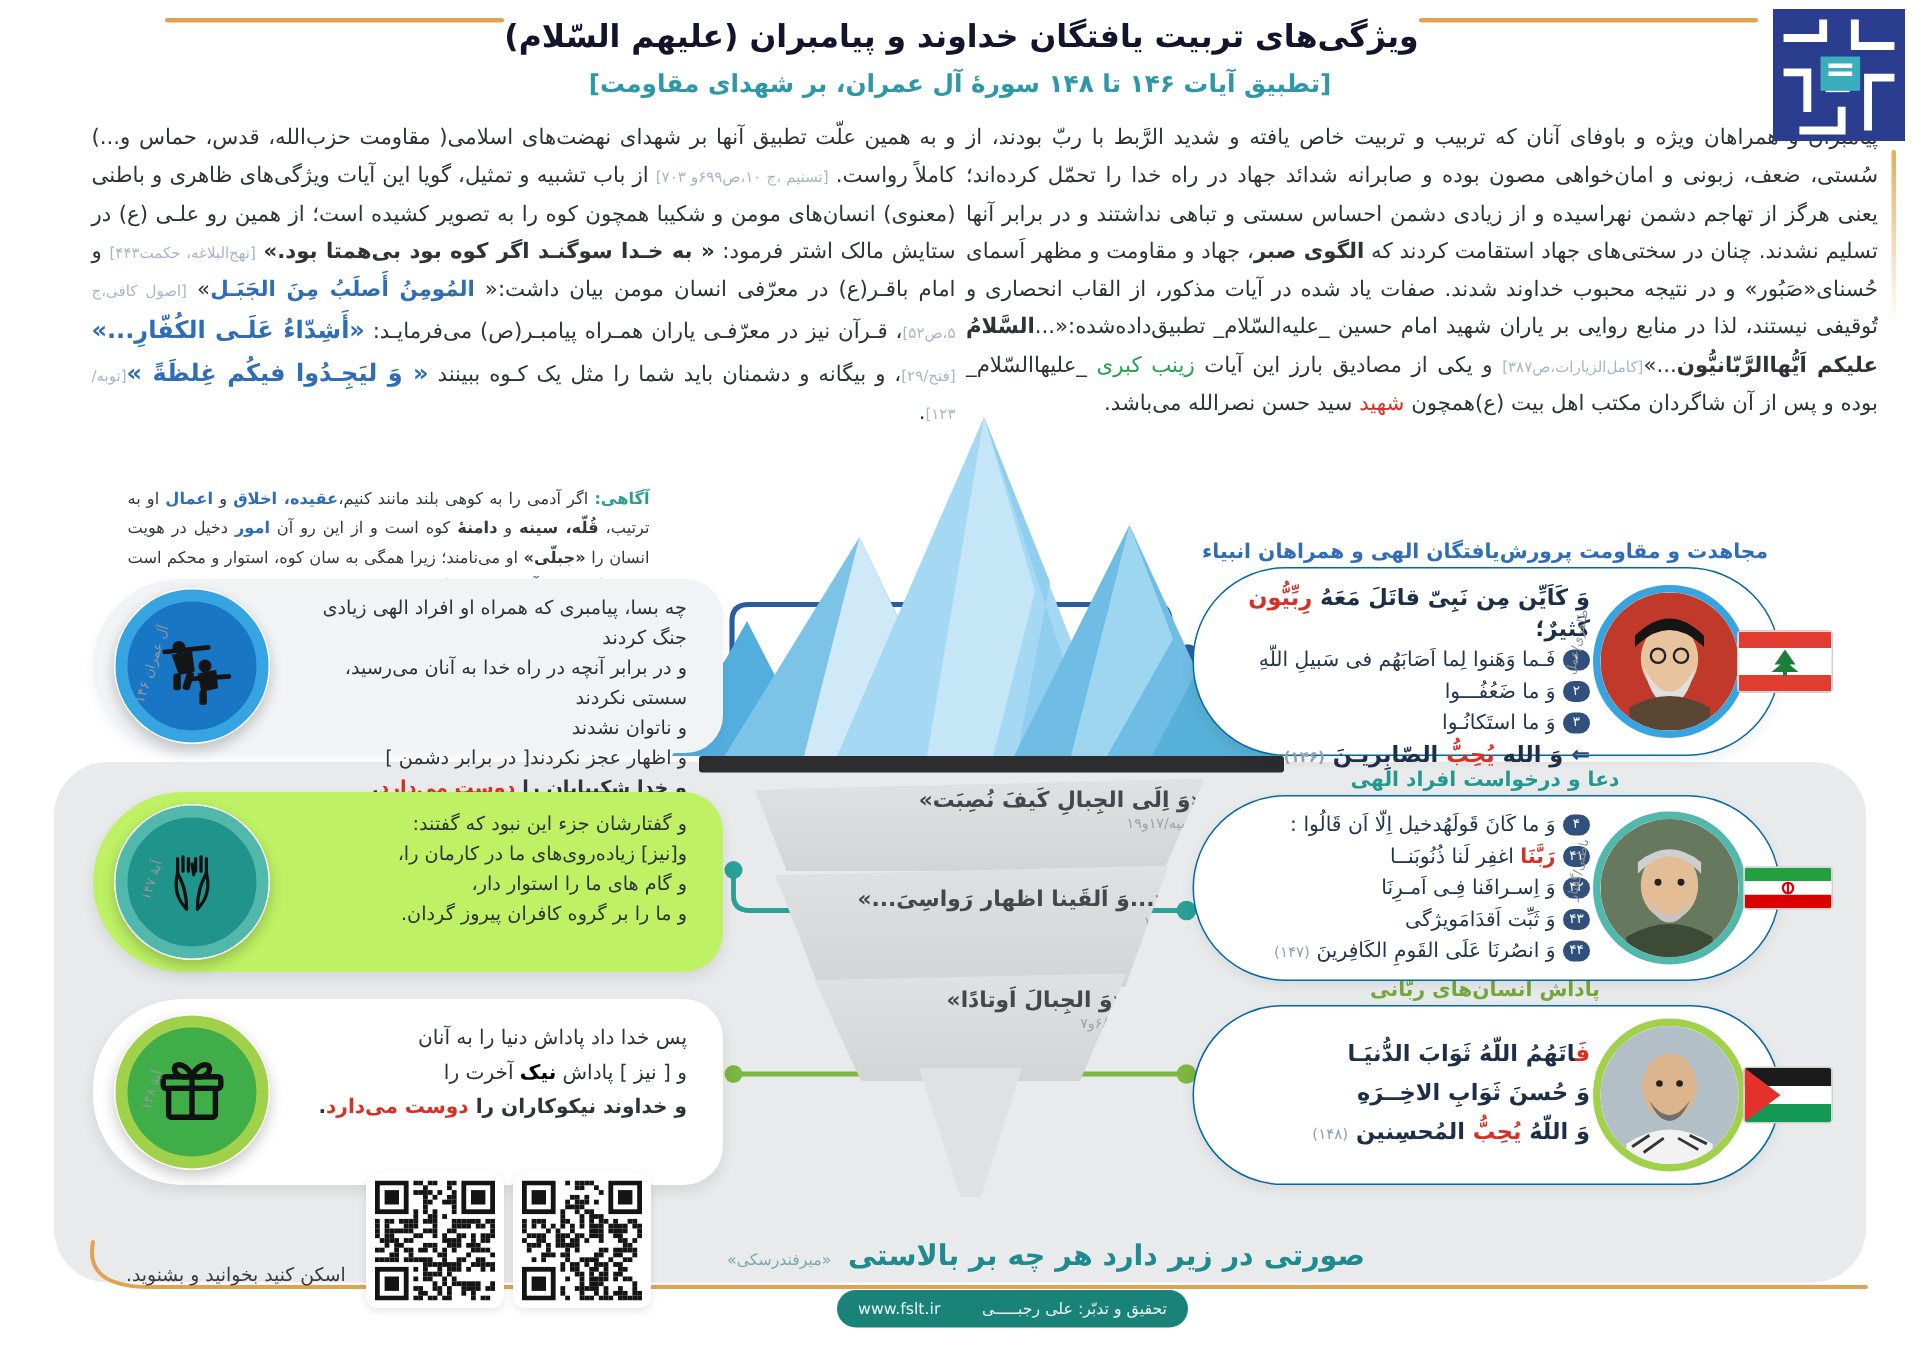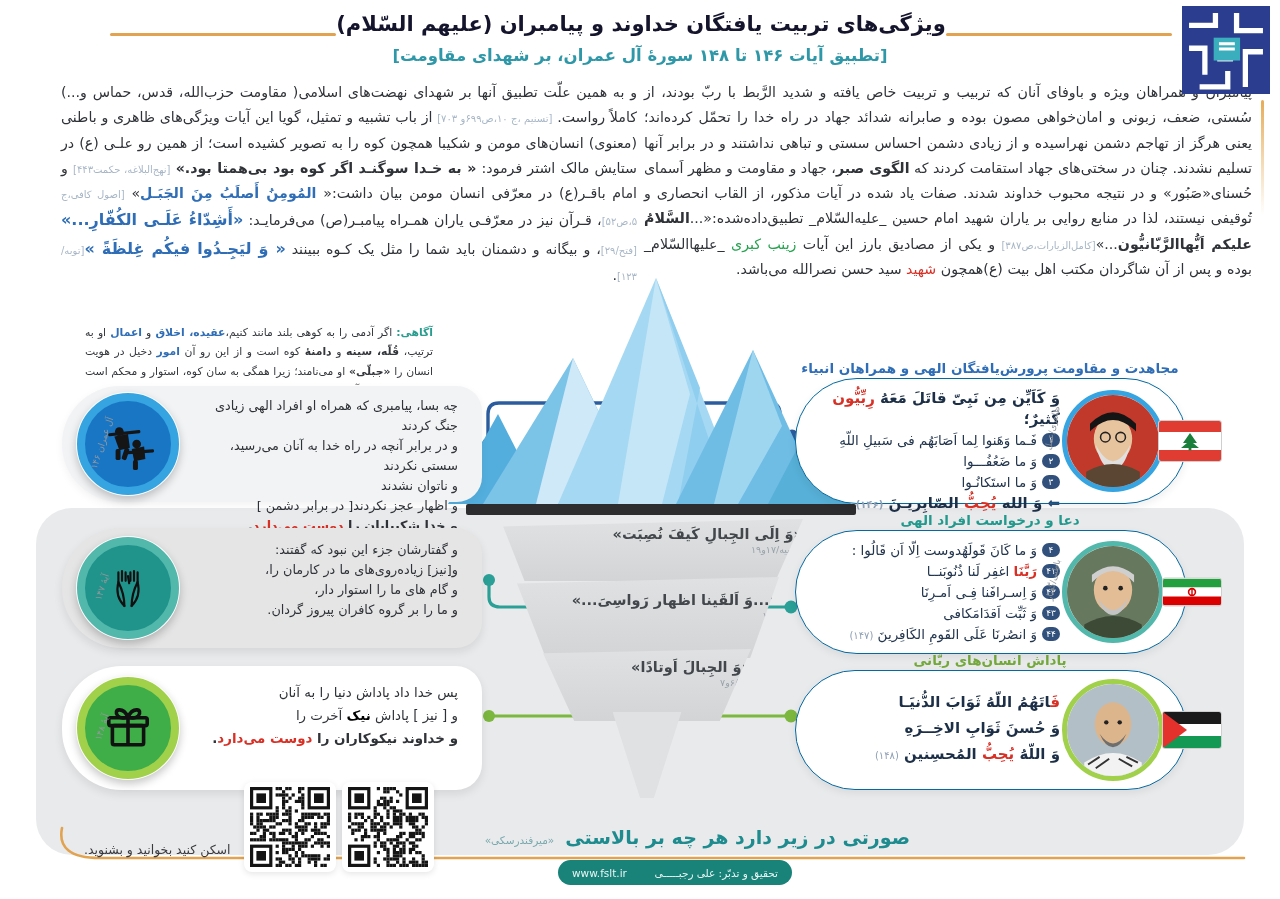--- a/index.html
+++ b/index.html
@@ -1,19 +1,19 @@
 <!DOCTYPE html>
 <html dir="rtl" lang="fa"><head>
 <meta charset="utf-8">
 <style>
   html,body{margin:0;padding:0;background:#fff;}
   #page{position:relative;width:1280px;height:899px;background:#ffffff;overflow:hidden;
         font-family:"DejaVu Sans",sans-serif;direction:rtl;}
   
-  .title-row{position:absolute;top:12px;right:108px;left:110px;display:flex;align-items:flex-end;z-index:4;}
+  .title-row{position:absolute;top:12px;right:108px;left:110px;display:flex;align-items:flex-start;z-index:4;}
   .hr-line{flex:1;height:3px;background:#e1a350;border-radius:2px;}
   .main-title{font-size:21px;font-weight:700;color:#14142c;white-space:nowrap;}
   .subtitle{position:absolute;top:46px;left:0;width:100%;text-align:center;font-size:16.5px;
             font-weight:700;color:#2f98a8;z-index:4;}
   .logo{position:absolute;top:6px;right:10px;width:88px;height:88px;z-index:5;}
   .logo-vline{position:absolute;top:100px;right:16px;width:3px;height:115px;z-index:4;
               background:linear-gradient(#e6ac58,#f3d7ae,rgba(255,255,255,0));border-radius:2px;}
   
   .col{position:absolute;top:80px;text-align:justify;font-size:14.2px;line-height:1.78;color:#2f3237;z-index:3;}
   .col-right{right:28px;width:608px;}
@@ -46,21 +46,21 @@
   .tier1{left:497px;top:519px;width:306px;height:55px;clip-path:polygon(2% 12%,100% 0%,91% 100%,9% 100%);padding-top:7px;}
   .tier2{left:517px;top:577px;width:262px;height:66px;clip-path:polygon(0% 8%,100% 0%,89% 100%,11% 100%);padding-top:15px;}
   .tier3{left:543px;top:649px;width:208px;height:62px;clip-path:polygon(0% 6%,100% 0%,85% 100%,15% 100%);padding-top:10px;}
   .tail{position:absolute;left:604px;top:712px;width:86px;height:86px;background:#dfe1e2;
         clip-path:polygon(10% 0%,90% 0%,58% 100%,42% 100%);z-index:2;}
   .tq{font-size:14.5px;font-weight:700;color:#43474c;}
   .tr{font-size:9.5px;color:#9aa2ab;margin-top:2px;}
   
   .lcard{position:absolute;left:62px;width:420px;border-radius:60px 26px 26px 60px;z-index:3;}
   .lc1{top:386px;height:116px;background:#f2f3f5;box-shadow:0 3px 8px rgba(0,0,0,.05);}
-  .lc2{top:528px;height:120px;background:#e5e5e5;box-shadow:0 4px 10px rgba(0,0,0,.09);}
+  .lc2{top:528px;height:120px;background:#bef264;box-shadow:0 4px 10px rgba(0,0,0,.09);}
   .lc3{top:666px;height:124px;background:#fff;box-shadow:0 4px 10px rgba(0,0,0,.09);}
   .ltext{position:absolute;inset:0;padding:10px 24px 6px 140px;text-align:right;}
   .lline{font-size:12.8px;line-height:20px;color:#2f3237;}
   .lc2 .ltext{padding-top:12px;}
   .lc3 .ltext{padding-top:15px;}
   .lc3 .lline{font-size:13.4px;line-height:23px;}
   .badge{position:absolute;left:14px;top:50%;transform:translateY(-50%);width:104px;height:104px;
          border-radius:50%;background:#fff;box-shadow:0 4px 9px rgba(0,0,0,.22);
          display:flex;align-items:center;justify-content:center;}
   .badge-inner{width:86px;height:86px;border-radius:50%;display:flex;align-items:center;justify-content:center;}
@@ -285,24 +285,24 @@
         <rect width="62" height="11" fill="#e03c31"></rect>
         <rect y="29" width="62" height="11" fill="#e03c31"></rect>
         <polygon points="31,12 24,22 28,22 22,27 40,27 34,22 38,22" fill="#1b7f3b"></polygon>
         <rect x="29.6" y="26" width="2.8" height="3.4" fill="#1b7f3b"></rect>
       </svg>
     </div>
   </div>
 
   <div class="rcard rc2">
     <div class="rtext">
-      <div class="rline"><span class="sg-num">۴</span><span>وَ ما کَانَ قَولَهُدوست اِلّا اَن قَالُوا :</span></div>
+      <div class="rline"><span class="sg-num">۴</span><span>وَ ما کَانَ قَولَهُدخیل اِلّا اَن قَالُوا :</span></div>
       <div class="rline"><span class="sg-num">۴۱</span><span class="sg-redb">رَبَّنَا</span><span> اغفِر لَنا ذُنُوبَنــا</span></div>
       <div class="rline"><span class="sg-num">۴۲</span><span>وَ اِسـرافَنا فِـی اَمـرِنَا</span></div>
-      <div class="rline"><span class="sg-num">۴۳</span><span>وَ ثَبِّت اَقدَامَکافی</span></div>
+      <div class="rline"><span class="sg-num">۴۳</span><span>وَ ثَبِّت اَقدَامَویژگی</span></div>
       <div class="rline"><span class="sg-num">۴۴</span><span>وَ انصُرنَا عَلَی القَومِ الکَافِرینَ </span><span class="sg-aya">(۱۴۷)</span></div>
     </div>
     <span class="side-label">باطنی/گفتار</span>
     <div class="photo ph-teal">
       <svg viewBox="0 0 96 96" width="92" height="92">
         <rect width="96" height="96" fill="#66785e"></rect>
         <ellipse cx="48" cy="46" rx="20" ry="24" fill="#e3bd95"></ellipse>
         <path d="M26 38 Q48 14 70 38 L70 30 Q48 12 26 30 Z" fill="#cfcfcf"></path>
         <path d="M32 54 Q48 80 64 54 Q58 72 48 72 Q38 72 32 54" fill="#c4c4c4"></path>
         <circle cx="40" cy="44" r="2.4" fill="#222"></circle>

